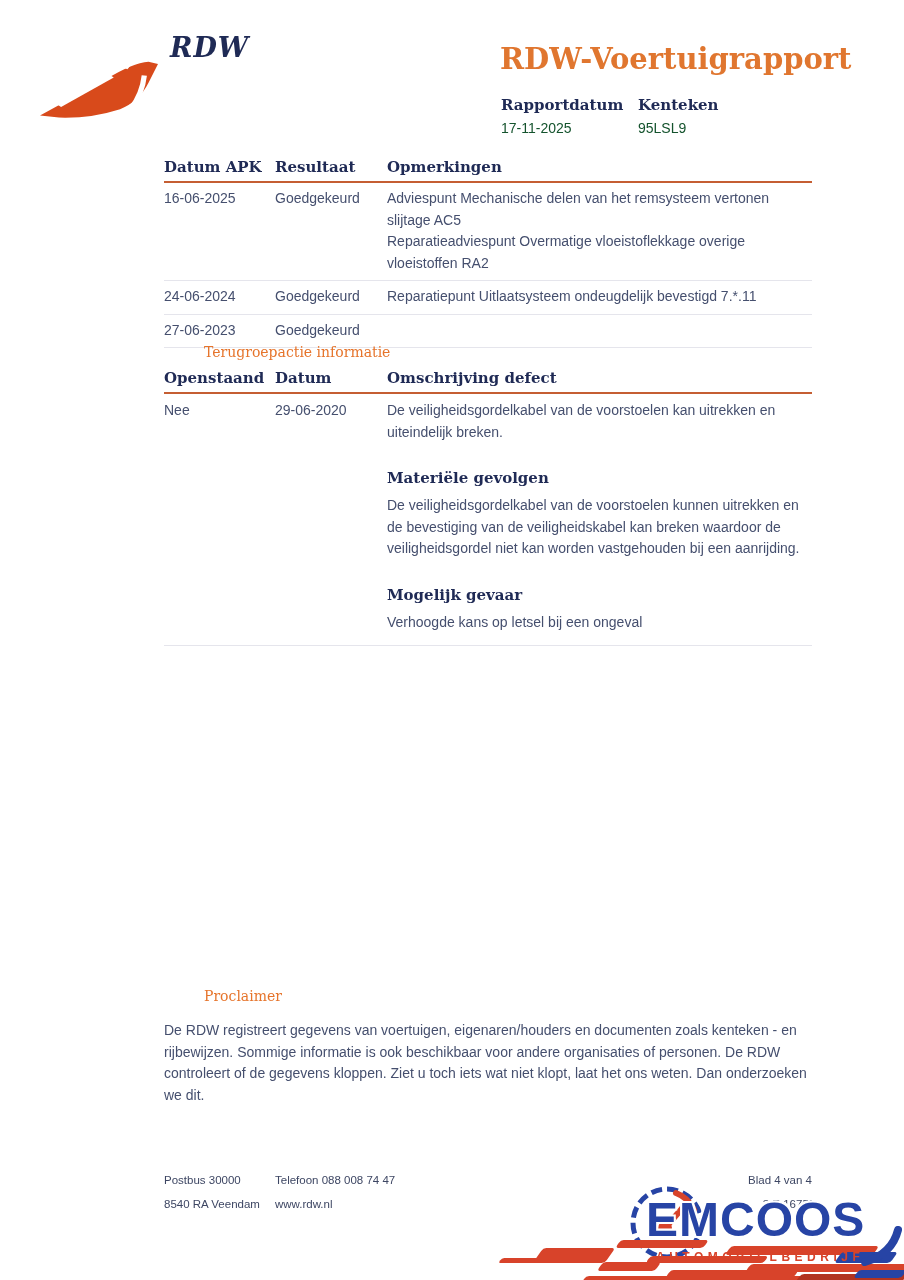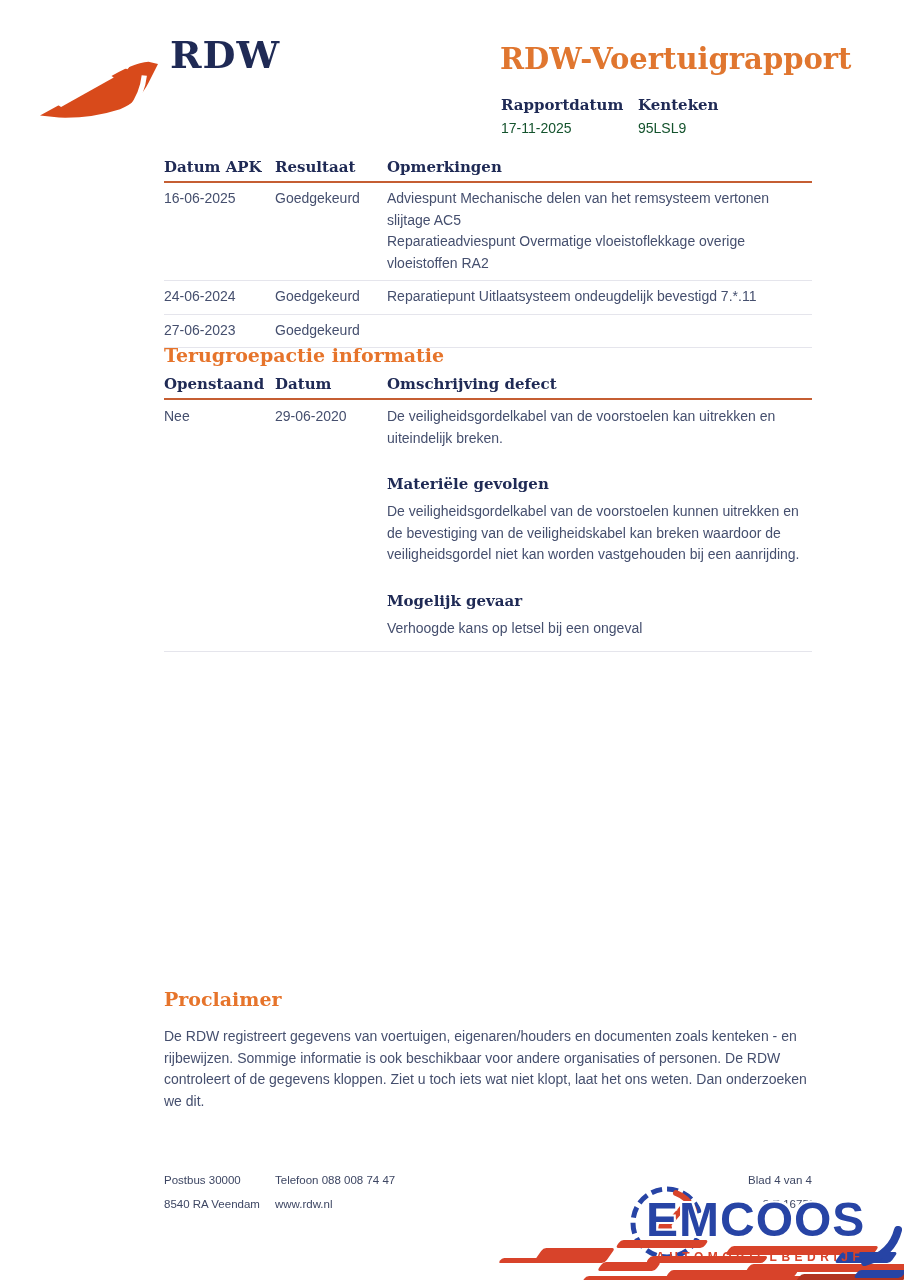--- a/index.html
+++ b/index.html
@@ -13,24 +13,25 @@
     font-family: "Liberation Sans", sans-serif;
     color: #454f6e;
   }
 
   
   .brand { position: absolute; left: 40px; top: 32px; display: flex; align-items: flex-start; }
   .brand svg { display: block; margin-top: 22px; }
   .brand-text {
     font-family: "DejaVu Serif", serif;
     font-weight: bold;
-    font-size: 38px;
+    font-size: 27px;
     letter-spacing: 1px;
     color: #1f2a55;
     margin-left: 12px;
+    font-style: italic;
   }
   .title {
     position: absolute; left: 500px; top: 42px;
     font-family: "DejaVu Serif", serif;
     font-weight: bold; font-size: 29px;
     color: #e0762f;
     white-space: nowrap;
   }
   .meta { position: absolute; left: 501px; top: 96px; display: flex; }
   .meta-col { width: 137px; }
@@ -67,23 +68,24 @@
   .recall-body { display: grid; grid-template-columns: 111px 112px 1fr; padding-top: 6px; }
   .recall-detail { border-bottom: 1px solid #e5e5ec; padding-bottom: 12px; }
   .sub-head {
     font-family: "DejaVu Serif", serif; font-weight: bold;
     font-size: 15px; color: #1f2a55;
     margin-top: 26px; margin-bottom: 8px;
   }
   .body-text { font-size: 14px; line-height: 21.5px; color: #454f6e; }
 
   .section-title {
-    font-family: "DejaVu Serif", serif; font-weight: bold;
-    font-size: 19px; color: #e6742b;
+    font-family: "DejaVu Serif", serif; font-weight: normal;
+    font-size: 14px; color: #e6742b;
     margin-bottom: 9px;
+    margin-left: 40px;
   }
 
   
   .proclaimer { top: 988px; }
   .proclaimer .body-text { margin-top: 16px; }
 
   
   .footer {
     position: absolute; left: 164px; top: 1168px; width: 648px;
     display: grid; grid-template-columns: 111px 1fr auto;

